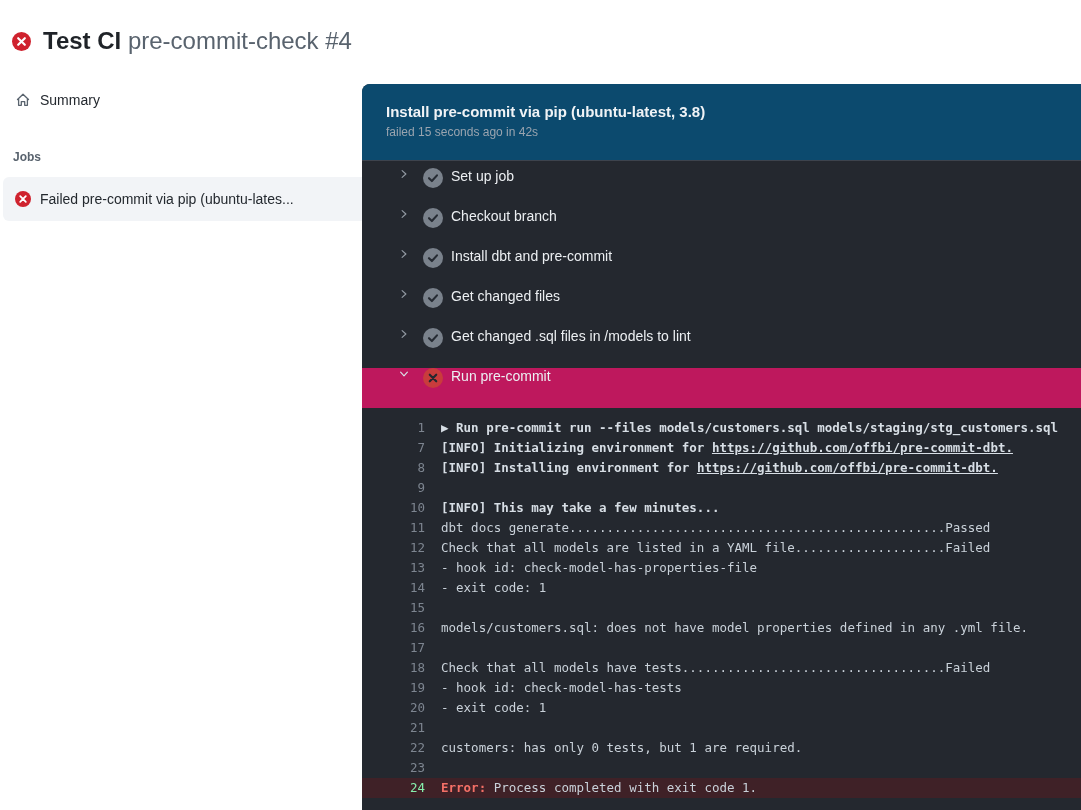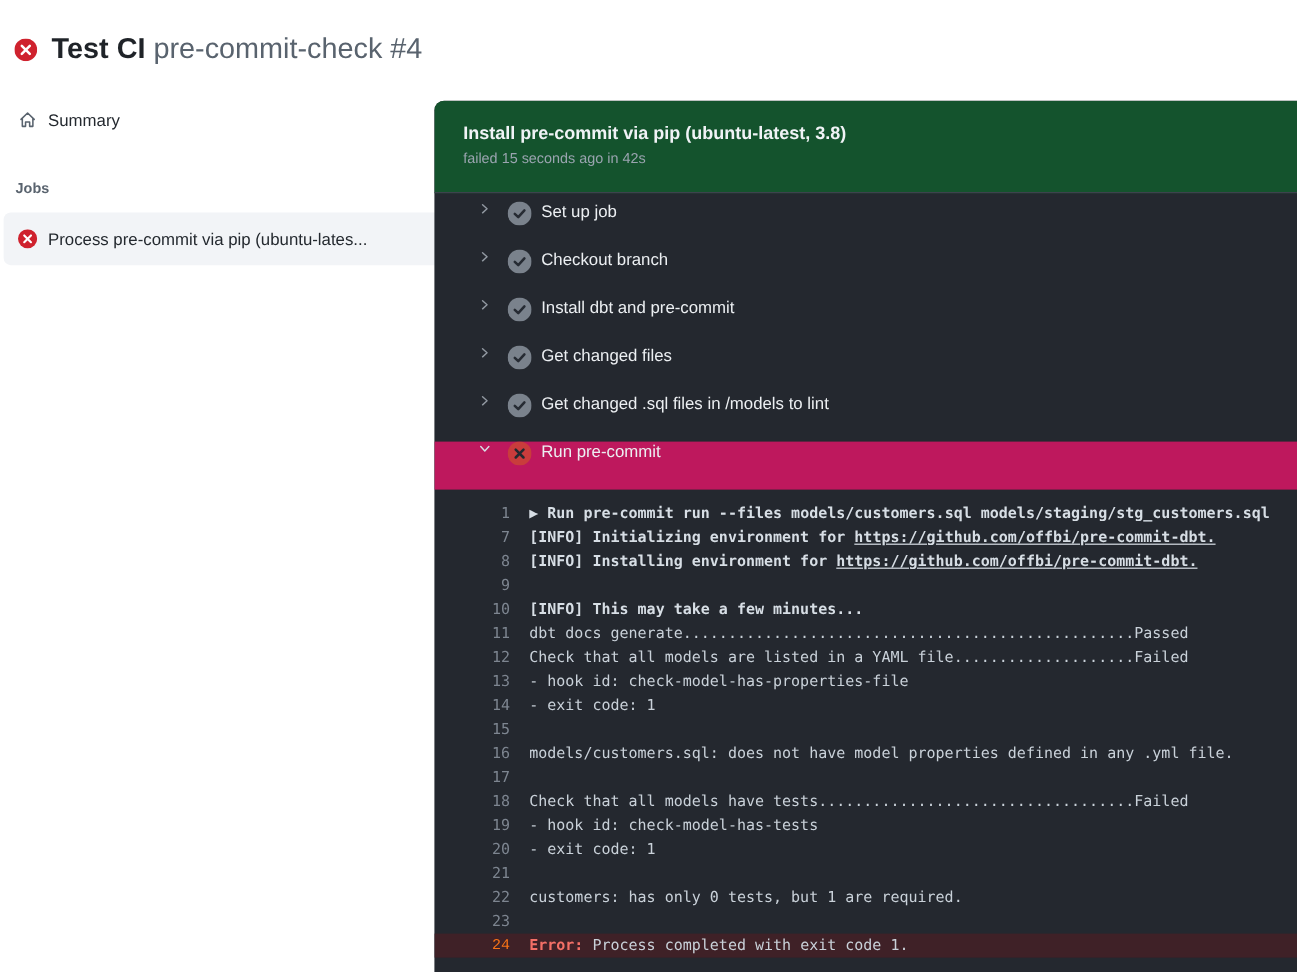--- a/index.html
+++ b/index.html
@@ -20,39 +20,39 @@
                   cursor:pointer; }
   .summary-item span.lbl { font-size:14px; color:#24292f; }
   .jobs-label { padding:34px 0 0 13px; font-size:12px; font-weight:700; color:#59636e; }
   .job-item { margin:13px 20px 0 3px; height:44px; display:flex; align-items:center;
               gap:9px; padding-left:12px; background:#f2f4f7; border-radius:6px; cursor:pointer; }
   .job-item .lbl { font-size:14px; color:#24292f; white-space:nowrap; overflow:hidden; }
 
   
   .panel { position:absolute; left:362px; top:84px; width:719px; height:726px;
            background:#24282f; border-radius:8px 0 0 0; overflow:hidden; }
-  .panel-header { height:77px; background:#14532d; border-bottom:1px solid #3d434d;
+  .panel-header { height:77px; background:#0c4a6e; border-bottom:1px solid #3d434d;
                   padding:19px 0 0 24px; }
   .panel-title { font-size:15px; font-weight:700; color:#f0f3f6; }
   .panel-subtitle { margin-top:5px; font-size:12px; color:#9aa4af; }
 
   .steps { padding-top:7px; }
   .step { height:40px; display:flex; align-items:flex-start; padding-left:36px; cursor:pointer; }
   .step.expanded { background:#be185d; }
   .step .chev { width:12px; height:12px; margin-right:13px; flex:0 0 auto; }
   .step .sicon { width:20px; height:20px; margin-right:8px; flex:0 0 auto; }
   .step .lbl { font-size:14px; color:#eceff2; }
 
   .log { padding-top:10px; font-family:"DejaVu Sans Mono", monospace; font-size:12.5px; }
   .log-line { height:20px; line-height:20px; display:flex; white-space:pre; }
   .log-line .ln { width:63px; flex:0 0 auto; text-align:right; color:#7d8590; cursor:pointer; }
   .log-line .txt { margin-left:16px; color:#c9d1d9; }
   .log-line.bold .txt, .log-line.command .txt { font-weight:700; color:#d7dee5; }
   .log-line.error { background:#3f2127; }
-  .log-line.error .ln { color:#f97316;font-family:Liberation Mono, monospace; }
+  .log-line.error .ln { color:#86efac; }
   .seg-link { text-decoration:underline; cursor:pointer; color:inherit; }
   .seg-error-label { color:#f47067; font-weight:700; }
   .seg-arrow { color:#d7dee5; }
 </style>
 </head>
 <body>
 
 <div class="run-header">
   <svg class="status-badge" viewBox="0 0 16 16">
     <circle cx="8" cy="8" r="8" fill="#cf222e"></circle>
@@ -71,21 +71,21 @@
       <path d="M2.5 7.5 L8 2.2 L13.5 7.5 M3.6 6.8 V13.3 H6.3 V9.6 H9.7 V13.3 H12.4 V6.8" fill="none" stroke="#59636e" stroke-width="1.3" stroke-linejoin="round" stroke-linecap="round"></path>
     </svg>
     <span class="lbl">Summary</span>
   </div>
   <div class="jobs-label">Jobs</div>
   <div class="job-item">
     <svg width="16" height="16" viewBox="0 0 16 16" style="flex:0 0 auto">
       <circle cx="8" cy="8" r="8" fill="#cf222e"></circle>
       <path d="M5.2 5.2 L10.8 10.8 M10.8 5.2 L5.2 10.8" stroke="#ffffff" stroke-width="1.8" stroke-linecap="round"></path>
     </svg>
-    <span class="lbl">Process pre-commit via pip (ubuntu-lates...</span>
+    <span class="lbl">Failed pre-commit via pip (ubuntu-lates...</span>
   </div>
 </div>
 
 <div class="panel">
   <div class="panel-header">
     <div class="panel-title">Install pre-commit via pip (ubuntu-latest, 3.8)</div>
     <div class="panel-subtitle">failed 15 seconds ago in 42s</div>
   </div>
   <div class="steps" id="steps">
       <div class="step">

